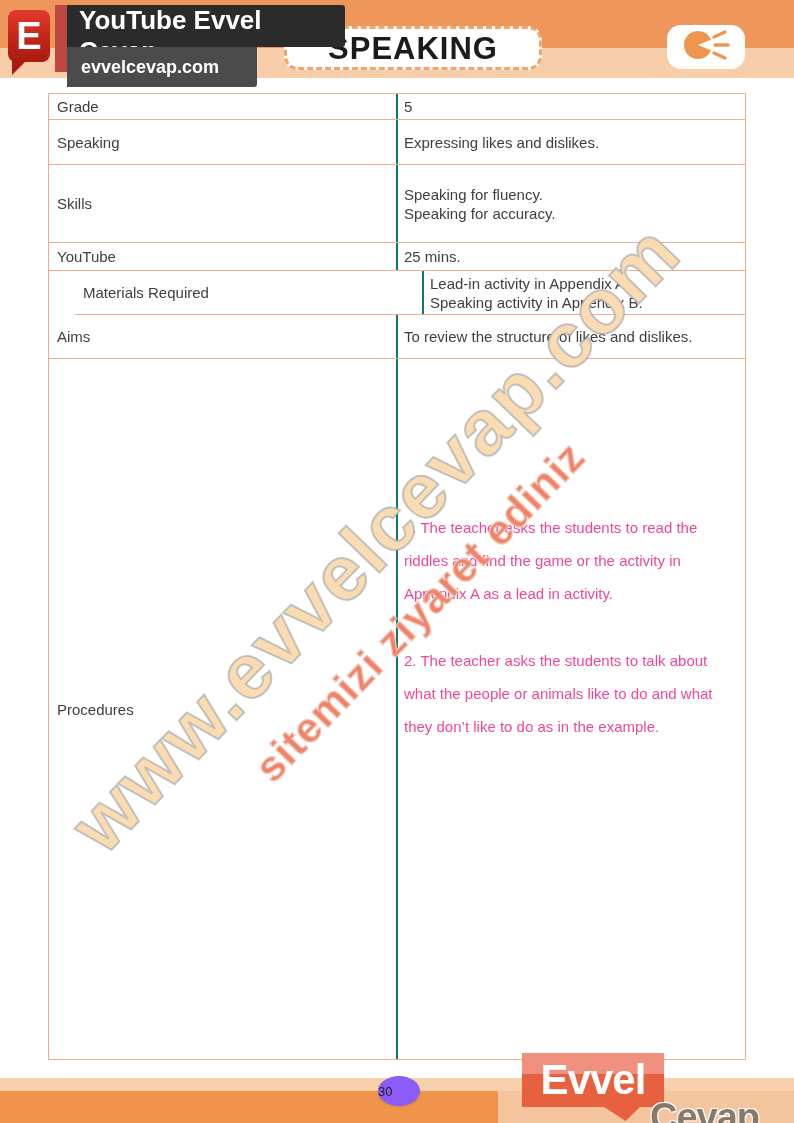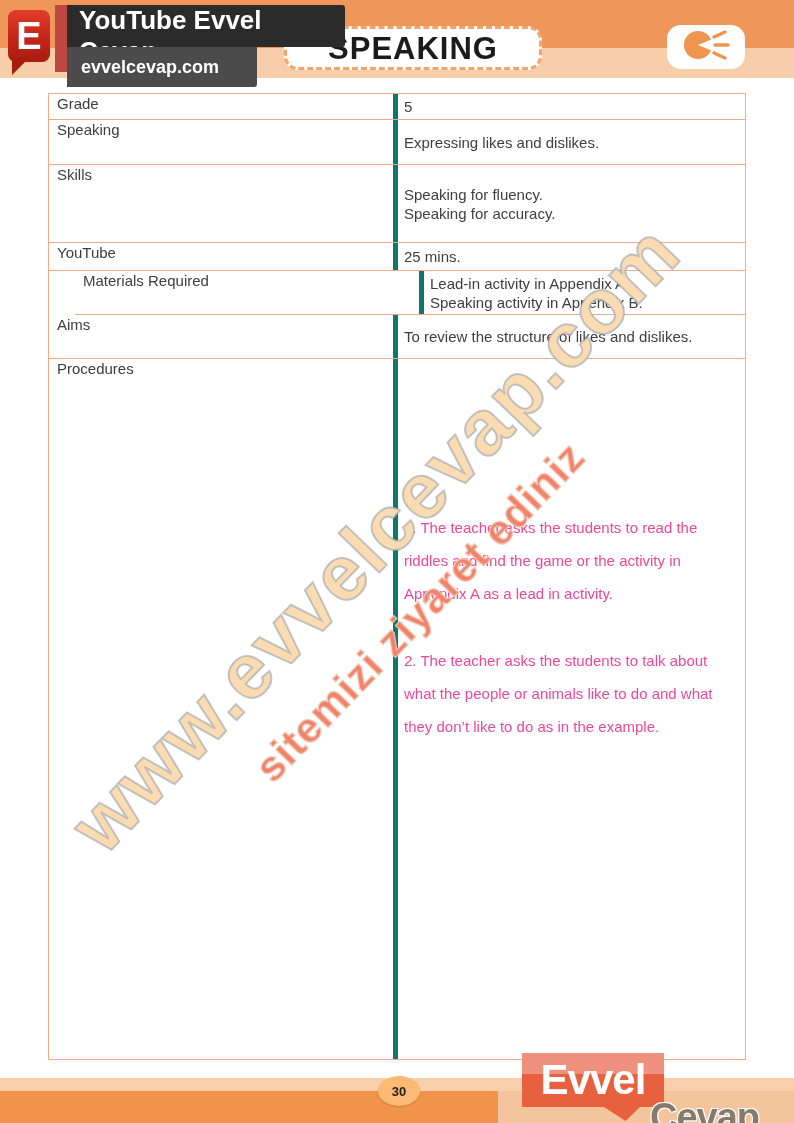--- a/index.html
+++ b/index.html
@@ -50,22 +50,22 @@
   }
 
   
   .lesson-table {
     left:48px; top:93px; width:698px; z-index:1;
     border:1px solid #F2AC8A; background:transparent;
   }
   .t-row { display:flex; border-bottom:1px solid #F2AC8A; }
   .t-row:last-child { border-bottom:none; }
   .t-label {
-    width:349px; border-right:5px solid #0f766e;
-    display:flex; padding-left:8px;
+    width:349px; border-right:2px solid #0f766e;
+    display:flex; align-items:center; padding-left:8px;
   }
   .t-value { flex:1; display:flex; align-items:center; padding-left:6px; }
   .cell-text {
     position:relative; z-index:3; color:#3E3E3E; font-size:15px;
     line-height:19px; white-space:pre;
   }
   .r0 { height:26px; } .r1 { height:45px; } .r2 { height:78px; }
   .r3 { height:28px; } .r4 { height:44px;margin-left:26px; } .r5 { height:44px; }
   .r6 { height:700px; }
   .r6 .t-value { display:block; padding-top:152px; }
@@ -90,23 +90,23 @@
     font-size:42px; font-weight:bold; letter-spacing:1px; white-space:nowrap;
     color:#F2836B; -webkit-text-stroke:1.5px rgba(240,200,180,0.8);
   }
 
   
   .footer-peach  { left:0; top:1078px; width:794px; height:13px; background:#F7CFAB; z-index:1; }
   .footer-orange { left:0; top:1091px; width:498px; height:32px; background:#F0944C; z-index:1; }
   .footer-rpeach { left:498px; top:1091px; width:296px; height:32px; background:#F4C49D; z-index:1; }
 
   .page-badge {
-    left:378px; top:1076px; width:42px; height:30px; background:#fdba74;
-    border-radius:50%; z-index:5; display:flex; align-items:center; justify-content:center;
-    font-size:13px; font-weight:bold; color:#222; box-shadow:0 1px 2px rgba(0,0,0,0.15);
+    left:378px; top:1076px; width:42px; height:30px; background:#8b5cf6;
+    border-radius:50%; z-index:5; display:flex; align-items:center; 
+    font-size:13px; font-weight:normal; color:#222; box-shadow:0 1px 2px rgba(0,0,0,0.15);
   }
 
   .brand-box {
     left:522px; top:1053px; width:142px; height:54px; z-index:4;
     background:linear-gradient(180deg,#F0917F 0%,#F0917F 38%,#E8613F 38%,#E8613F 100%);
     display:flex; align-items:center; justify-content:center;
     color:#fff; font-size:42px; font-weight:bold; letter-spacing:-1px;
   }
   .brand-tail {
     left:604px; top:1107px; width:36px; height:14px; background:#E8613F; z-index:4;

